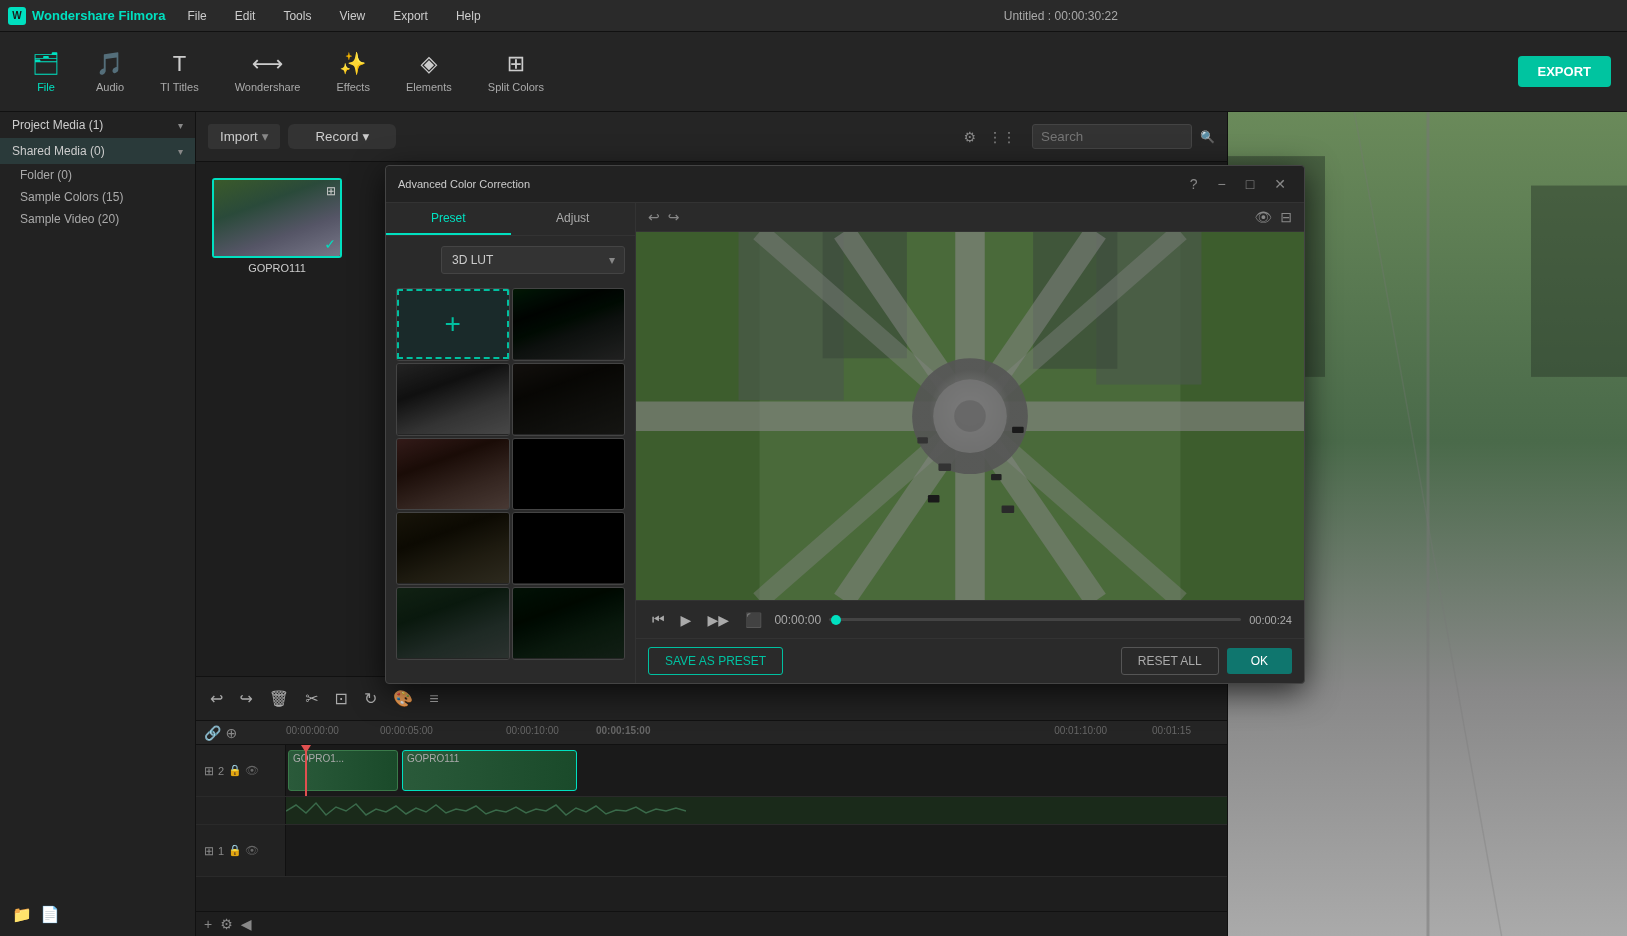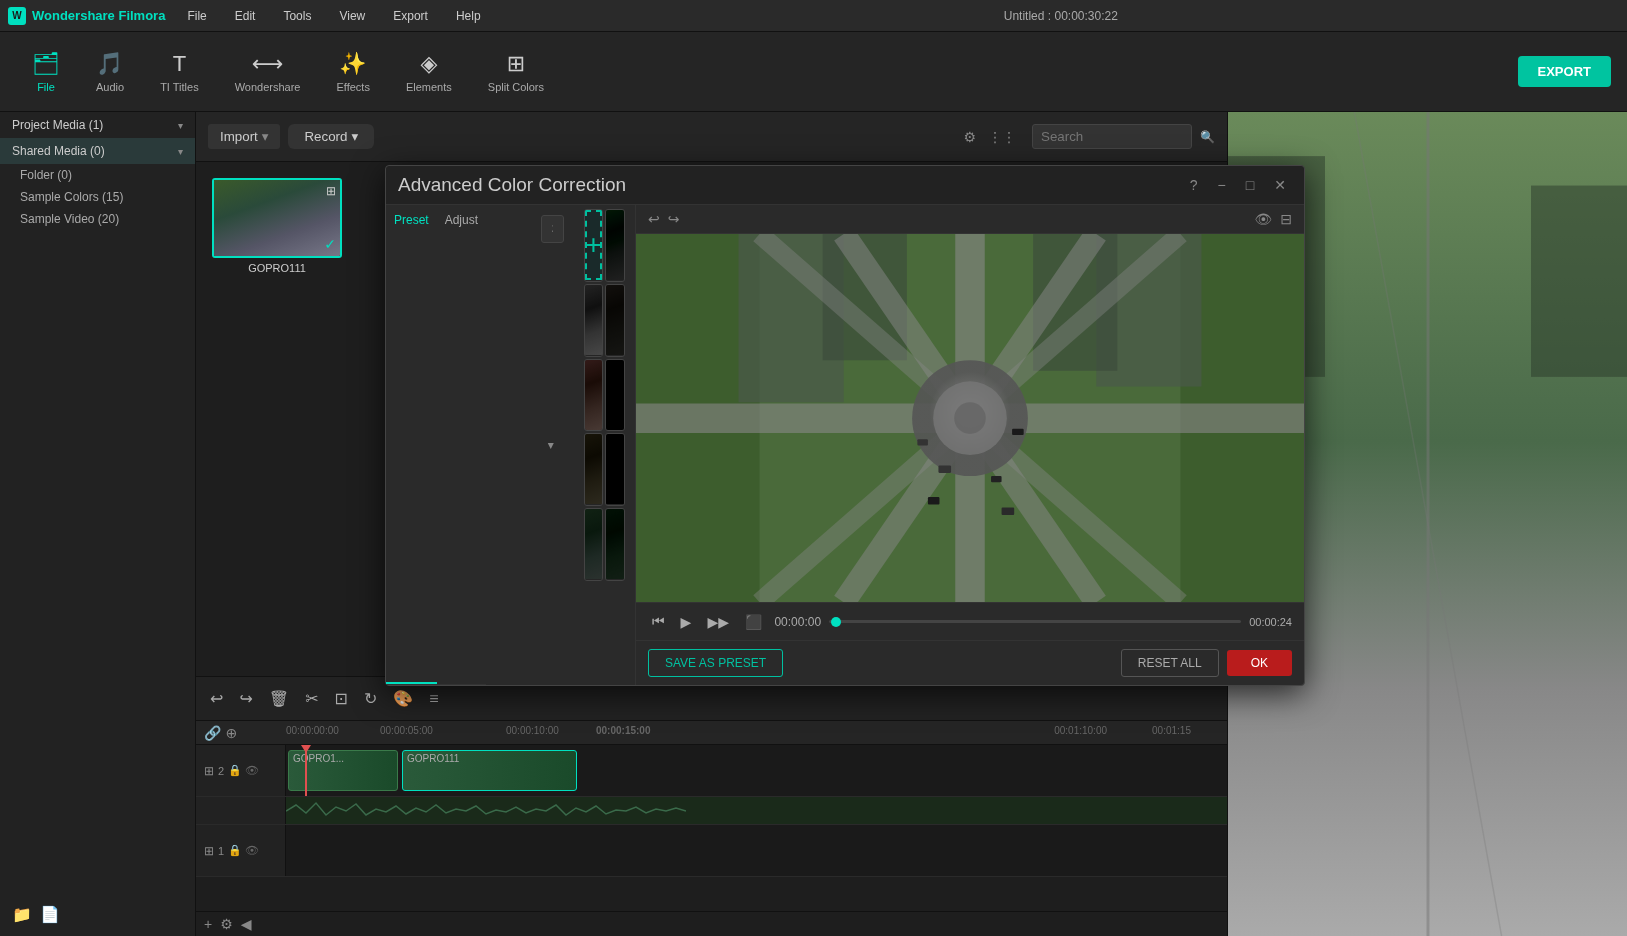--- a/index.html
+++ b/index.html
@@ -31,21 +31,21 @@
     .left-panel-sub { padding: 4px 20px; color: #aaa; cursor: pointer; }
     .left-panel-item.active-item { background: #2a3a3a; }
 
     
     .content-area { flex: 1; display: flex; flex-direction: column; min-width: 0; }
 
     
     .media-toolbar { height: 50px; background: #252525; display: flex; align-items: center; padding: 0 12px; gap: 8px; border-bottom: 1px solid #111; }
     .import-btn { background: #333; color: #ccc; border: none; padding: 5px 12px; border-radius: 3px; cursor: pointer; display: flex; align-items: center; gap: 4px; }
     .import-btn .arrow { color: #888; }
-    .record-btn { background: #333; color: #ccc; border: none; padding: 5px 16px; border-radius: 6px; cursor: pointer; display: flex; align-items: center; gap: 4px; }
+    .record-btn { background: #333; color: #ccc; border: none; padding: 5px 27px; border-radius: 6px; cursor: pointer; display: flex; align-items: center; gap: 4px; }
     .media-toolbar-spacer { flex: 1; }
     .filter-icon { color: #888; cursor: pointer; font-size: 14px; margin-right: 4px; }
     .grid-icon { color: #888; cursor: pointer; font-size: 14px; margin-right: 8px; }
     .search-box { background: #333; border: 1px solid #444; border-radius: 3px; padding: 4px 8px; color: #ccc; width: 160px; }
 
     
     .media-grid { flex: 1; padding: 12px; overflow-y: auto; background: #1e1e1e; }
     .media-item { display: inline-block; width: 130px; margin: 4px; vertical-align: top; cursor: pointer; }
     .media-thumb { width: 130px; height: 80px; background: #2a2a2a; border-radius: 3px; position: relative; border: 2px solid transparent; overflow: hidden; }
     .media-thumb.selected { border-color: #00e0c0; }
@@ -79,27 +79,27 @@
     .clip { position: absolute; height: 80%; top: 10%; border-radius: 3px; overflow: hidden; cursor: pointer; }
     .clip-video { background: linear-gradient(90deg, #2a5a3a, #1a4a2a); border: 1px solid #3a7a4a; }
     .clip-label { color: #aaa; font-size: 10px; padding: 2px 4px; white-space: nowrap; overflow: hidden; }
     .playhead { position: absolute; top: 0; bottom: 0; width: 2px; background: #e05050; z-index: 10; }
     .playhead-triangle { width: 0; height: 0; border-left: 5px solid transparent; border-right: 5px solid transparent; border-top: 8px solid #e05050; position: absolute; top: 0; left: -4px; }
 
     
     .dialog-overlay { position: fixed; top: 0; left: 0; right: 0; bottom: 0; z-index: 100; pointer-events: none; }
     .acc-dialog { position: absolute; top: 165px; left: 385px; width: 920px; background: #2a2a2a; border: 1px solid #444; border-radius: 4px; pointer-events: all; display: flex; flex-direction: column; box-shadow: 0 8px 32px rgba(0,0,0,0.7); }
     .acc-titlebar { display: flex; align-items: center; padding: 8px 12px; background: #222; border-bottom: 1px solid #333; border-radius: 4px 4px 0 0; }
-    .acc-title { flex: 1; color: #ccc; font-size: 19px; }
+    .acc-title { flex: 1; color: #ccc; font-size: 11px; }
     .acc-title-btns { display: flex; gap: 8px; align-items: center; }
     .acc-title-btn { color: #888; cursor: pointer; font-size: 14px; padding: 2px 6px; }
     .acc-body { display: flex; flex: 1; }
 
     
-    .acc-left { width: 250px; border-right: 1px solid #333; display: flex; }
+    .acc-left { width: 250px; border-right: 1px solid #333; display: flex; flex-direction: column; }
     .acc-tabs { display: flex; border-bottom: 1px solid #333; }
     .acc-tab { flex: 1; text-align: center; padding: 8px; cursor: pointer; color: #aaa; font-size: 12px; }
     .acc-tab.active { color: #00e0c0; border-bottom: 2px solid #00e0c0; }
     .acc-dropdown { margin: 10px; position: relative; padding-left: 45px; }
     .acc-dropdown select { width: 100%; background: #333; border: 1px solid #444; color: #ccc; padding: 6px 10px; border-radius: 3px; appearance: none; cursor: pointer; font-size: 12px; }
     .acc-dropdown .arrow { position: absolute; right: 10px; top: 50%; transform: translateY(-50%); color: #888; pointer-events: none; }
     .acc-grid { display: grid; grid-template-columns: 1fr 1fr; gap: 2px; padding: 4px 10px; overflow-y: auto; max-height: 380px; }
     .acc-preset { cursor: pointer; border-radius: 3px; overflow: hidden; border: 1px solid #444; }
     .acc-preset-thumb { width: 100%; height: 70px; position: relative; }
     .acc-preset-load { background: #1a2a2a; border: 2px dashed #00c0a0; display: flex; align-items: center; justify-content: center; }
@@ -115,21 +115,21 @@
     .acc-playback { display: flex; align-items: center; gap: 8px; padding: 8px 12px; border-top: 1px solid #333; }
     .acc-pb-btn { color: #aaa; cursor: pointer; font-size: 14px; padding: 2px 4px; }
     .acc-pb-time { color: #aaa; font-size: 12px; }
     .acc-pb-bar { flex: 1; height: 3px; background: #444; border-radius: 2px; position: relative; }
     .acc-pb-dot { width: 10px; height: 10px; background: #00e0c0; border-radius: 50%; position: absolute; top: -3.5px; left: 2px; }
     .acc-pb-duration { color: #aaa; font-size: 11px; }
     .acc-footer { display: flex; align-items: center; padding: 8px 12px; border-top: 1px solid #333; gap: 8px; }
     .acc-save-preset { background: transparent; border: 1px solid #00c0a0; color: #00c0a0; padding: 6px 16px; border-radius: 3px; cursor: pointer; font-size: 12px; }
     .acc-spacer { flex: 1; }
     .acc-reset { background: transparent; border: 1px solid #555; color: #aaa; padding: 6px 16px; border-radius: 3px; cursor: pointer; font-size: 12px; }
-    .acc-ok { background: #b91c1c; color: #fff; border: none; padding: 6px 24px; border-radius: 3px; cursor: pointer; font-size: 12px; }
+    .acc-ok { background: #0f766e; color: #fff; border: none; padding: 6px 24px; border-radius: 3px; cursor: pointer; font-size: 12px; }
 
     
     ::-webkit-scrollbar { width: 6px; height: 6px; }
     ::-webkit-scrollbar-track { background: #1a1a1a; }
     ::-webkit-scrollbar-thumb { background: #444; border-radius: 3px; }
 
     
     .lut-aerial { width: 100%; height: 100%; position: relative; overflow: hidden; }
     .lut-aerial::before { content: ''; position: absolute; inset: 0; background: linear-gradient(160deg, #3a5020 0%, #1a3010 30%, #404540 60%, #606060 100%); }
     .lut-007 { filter: brightness(0.5) contrast(1.2) hue-rotate(20deg); }

